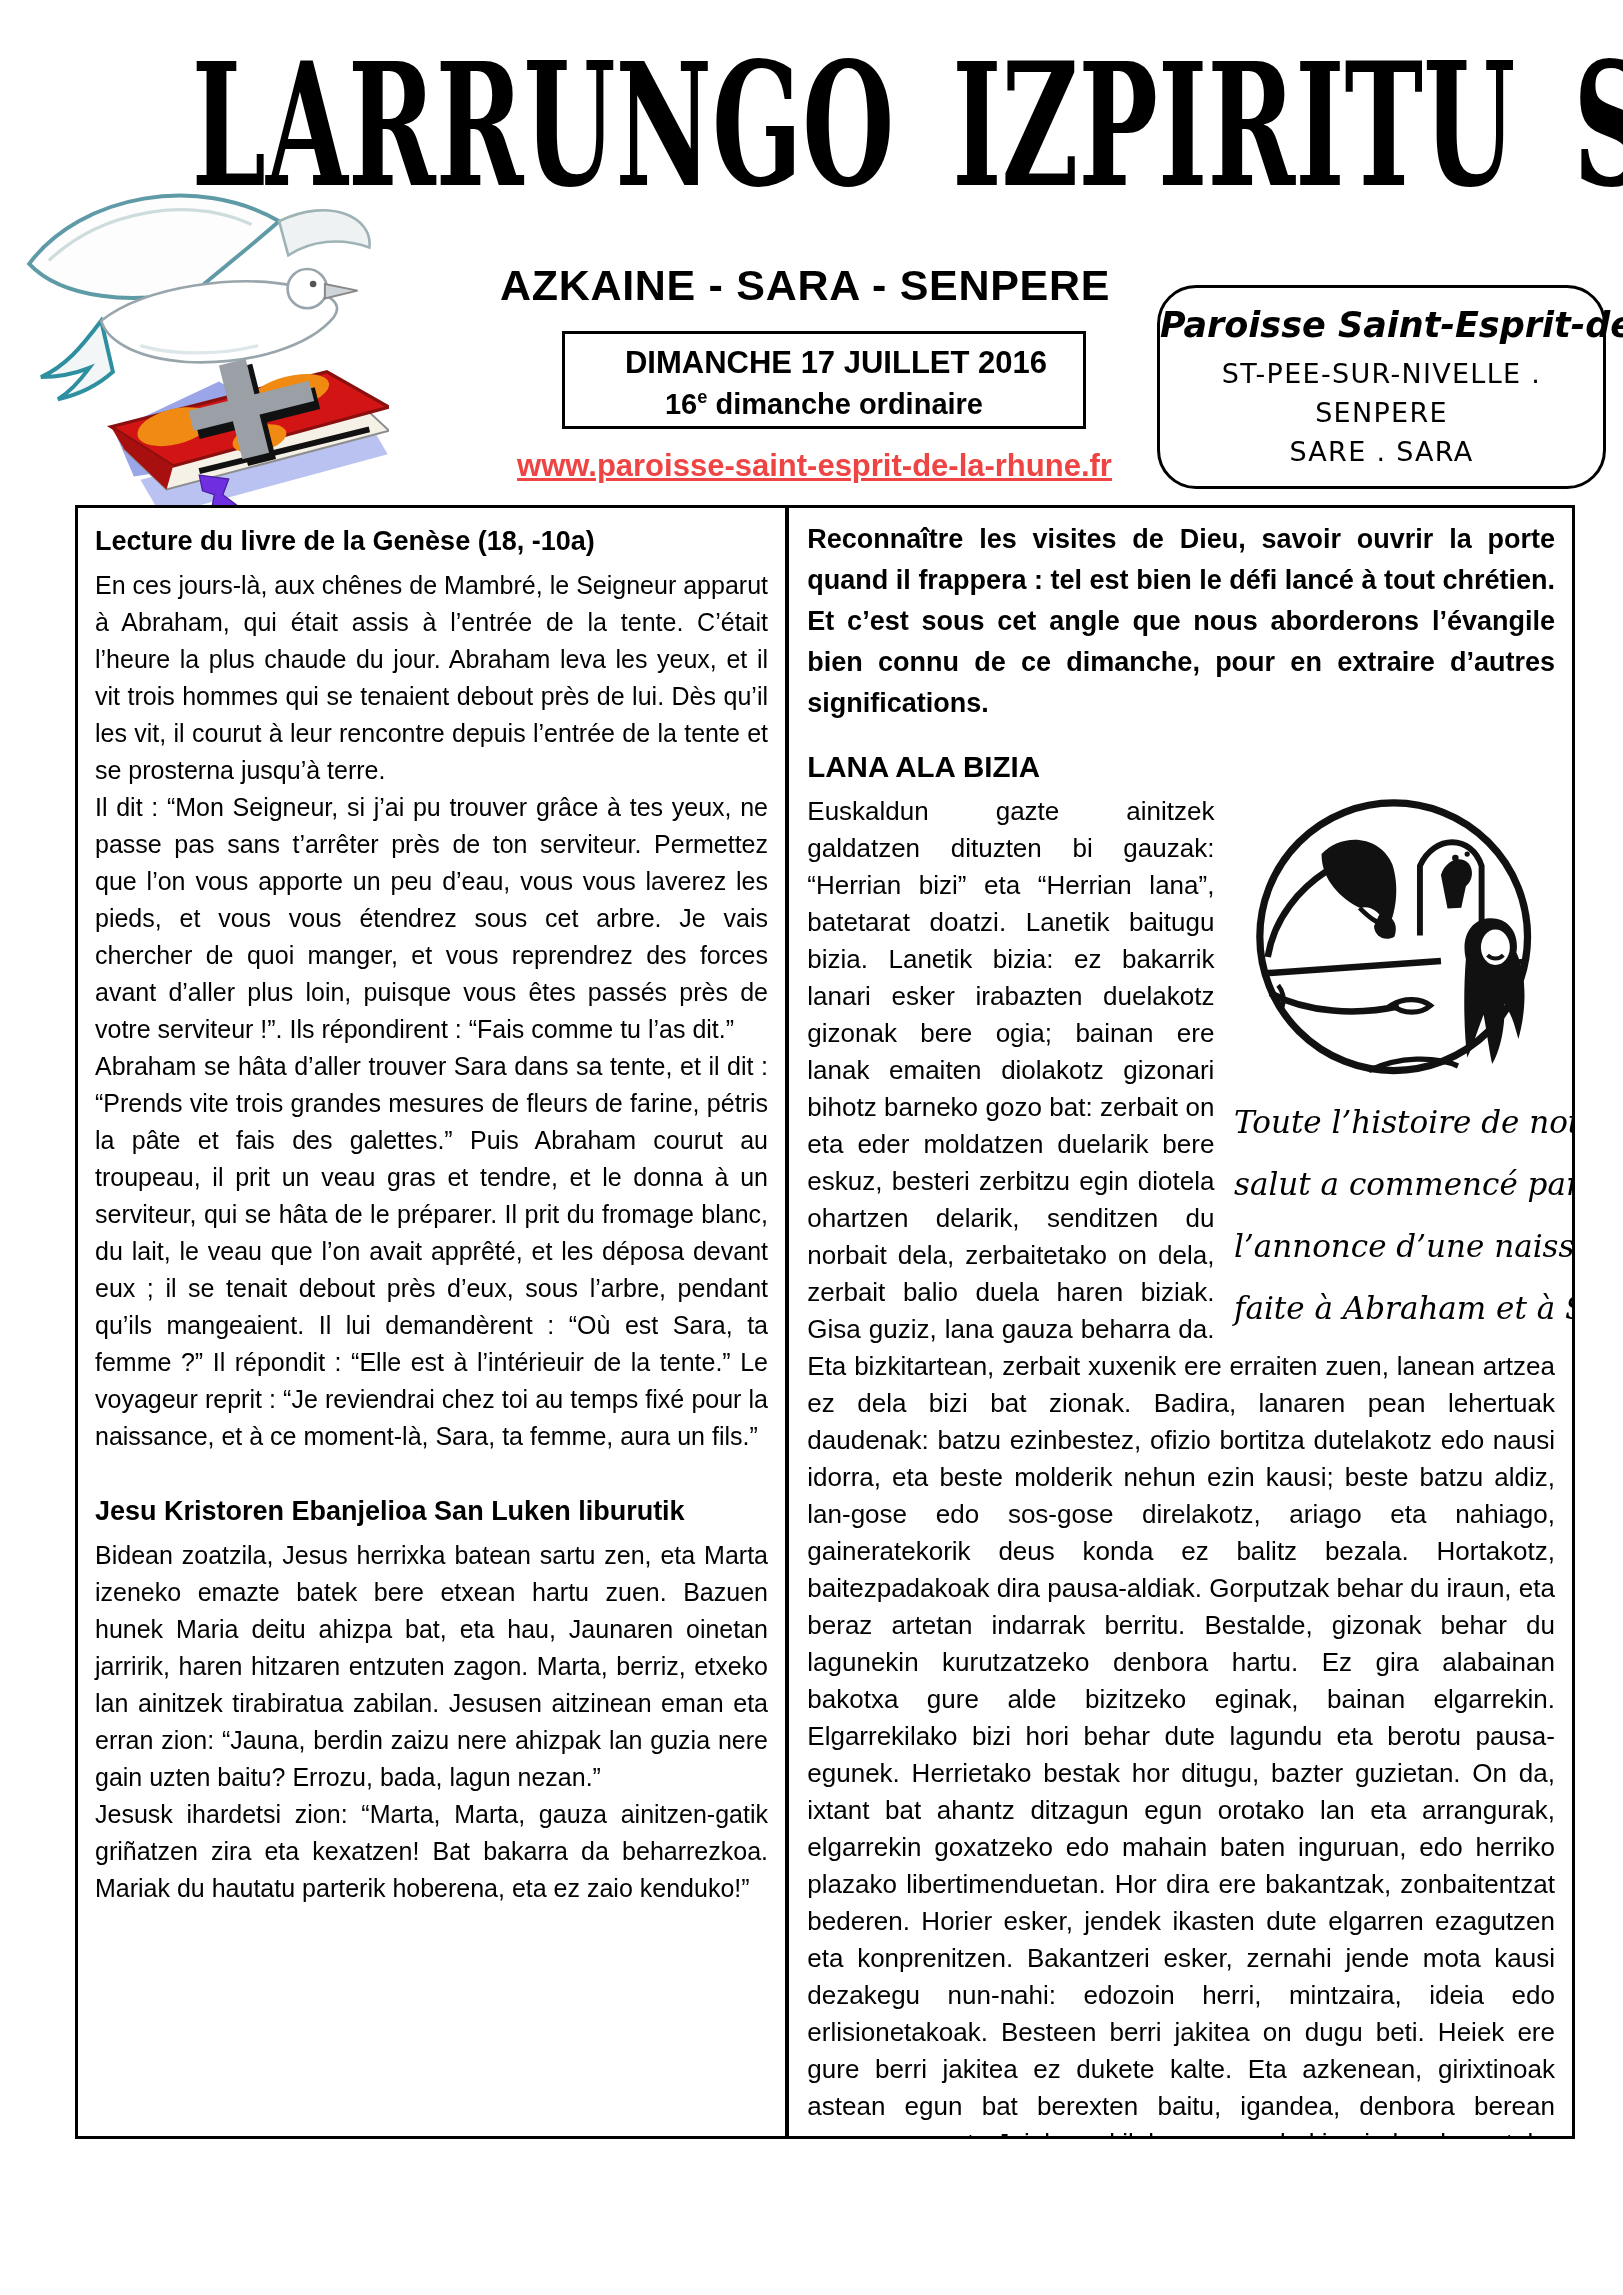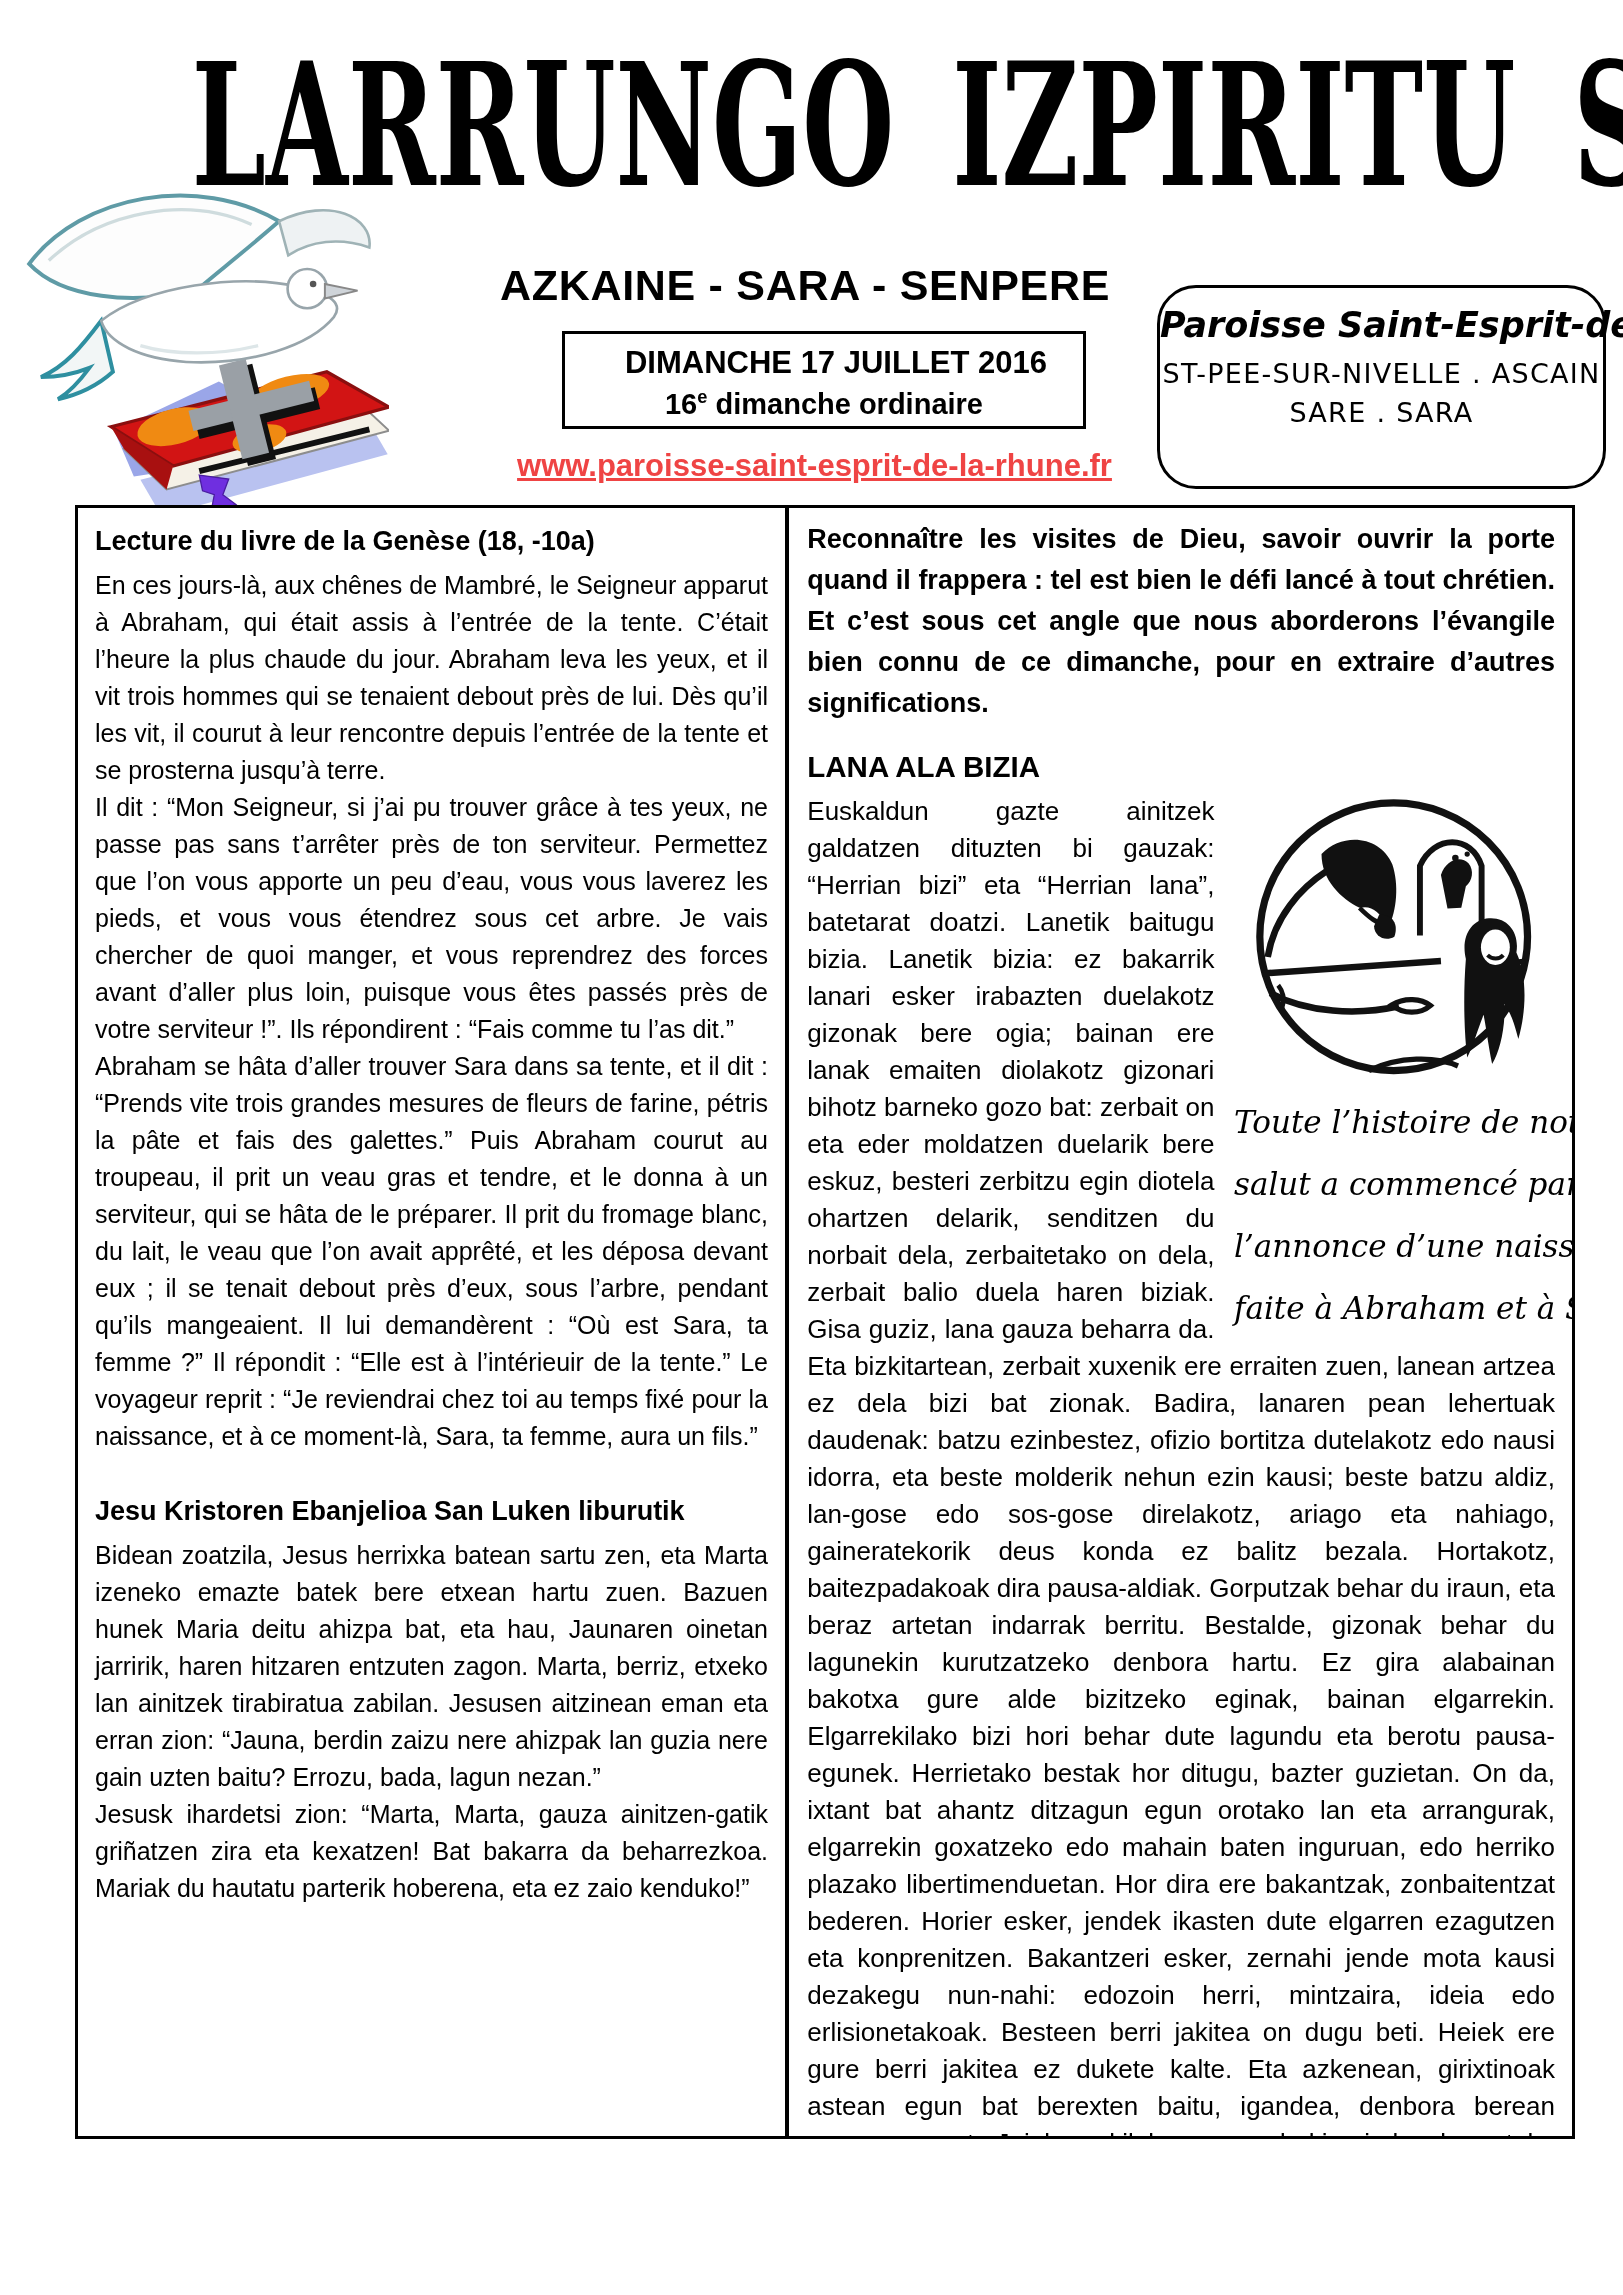--- a/index.html
+++ b/index.html
@@ -116,21 +116,21 @@
   <div class="date-box">
     <div class="date-line1">DIMANCHE 17 JUILLET 2016</div>
     <div class="date-line2"><span>16</span><sup>e</sup><span> dimanche ordinaire</span></div>
   </div>
 
   <div class="website">www.paroisse-saint-esprit-de-la-rhune.fr</div>
 
   <div class="parish-box">
     <div class="parish-name">Paroisse Saint-Esprit-de-la-Rhune</div>
     <div class="parish-towns">
-      <div>ST-PEE-SUR-NIVELLE . ASCAIN</div>
+      <div>ST-PEE-SUR-NIVELLE . SENPERE</div>
       <div>SARE . SARA</div>
     </div>
   </div>
 
   <div class="main-table">
 
     <div class="col col-left">
       <div class="left-heading">Lecture du livre de la Genèse (18, -10a)</div>
       <p class="left-body">En ces jours-là, aux chênes de Mambré, le Seigneur apparut à Abraham, qui était assis à l’entrée de la tente. C’était l’heure la plus chaude du jour. Abraham leva les yeux, et il vit trois hommes qui se tenaient debout près de lui. Dès qu’il les vit, il courut à leur rencontre depuis l’entrée de la tente et se prosterna jusqu’à terre.</p>
       <p class="left-body">Il dit : “Mon Seigneur, si j’ai pu trouver grâce à tes yeux, ne passe pas sans t’arrêter près de ton serviteur. Permettez que l’on vous apporte un peu d’eau, vous vous laverez les pieds, et vous vous étendrez sous cet arbre. Je vais chercher de quoi manger, et vous reprendrez des forces avant d’aller plus loin, puisque vous êtes passés près de votre serviteur !”. Ils répondirent : “Fais comme tu l’as dit.”</p>

